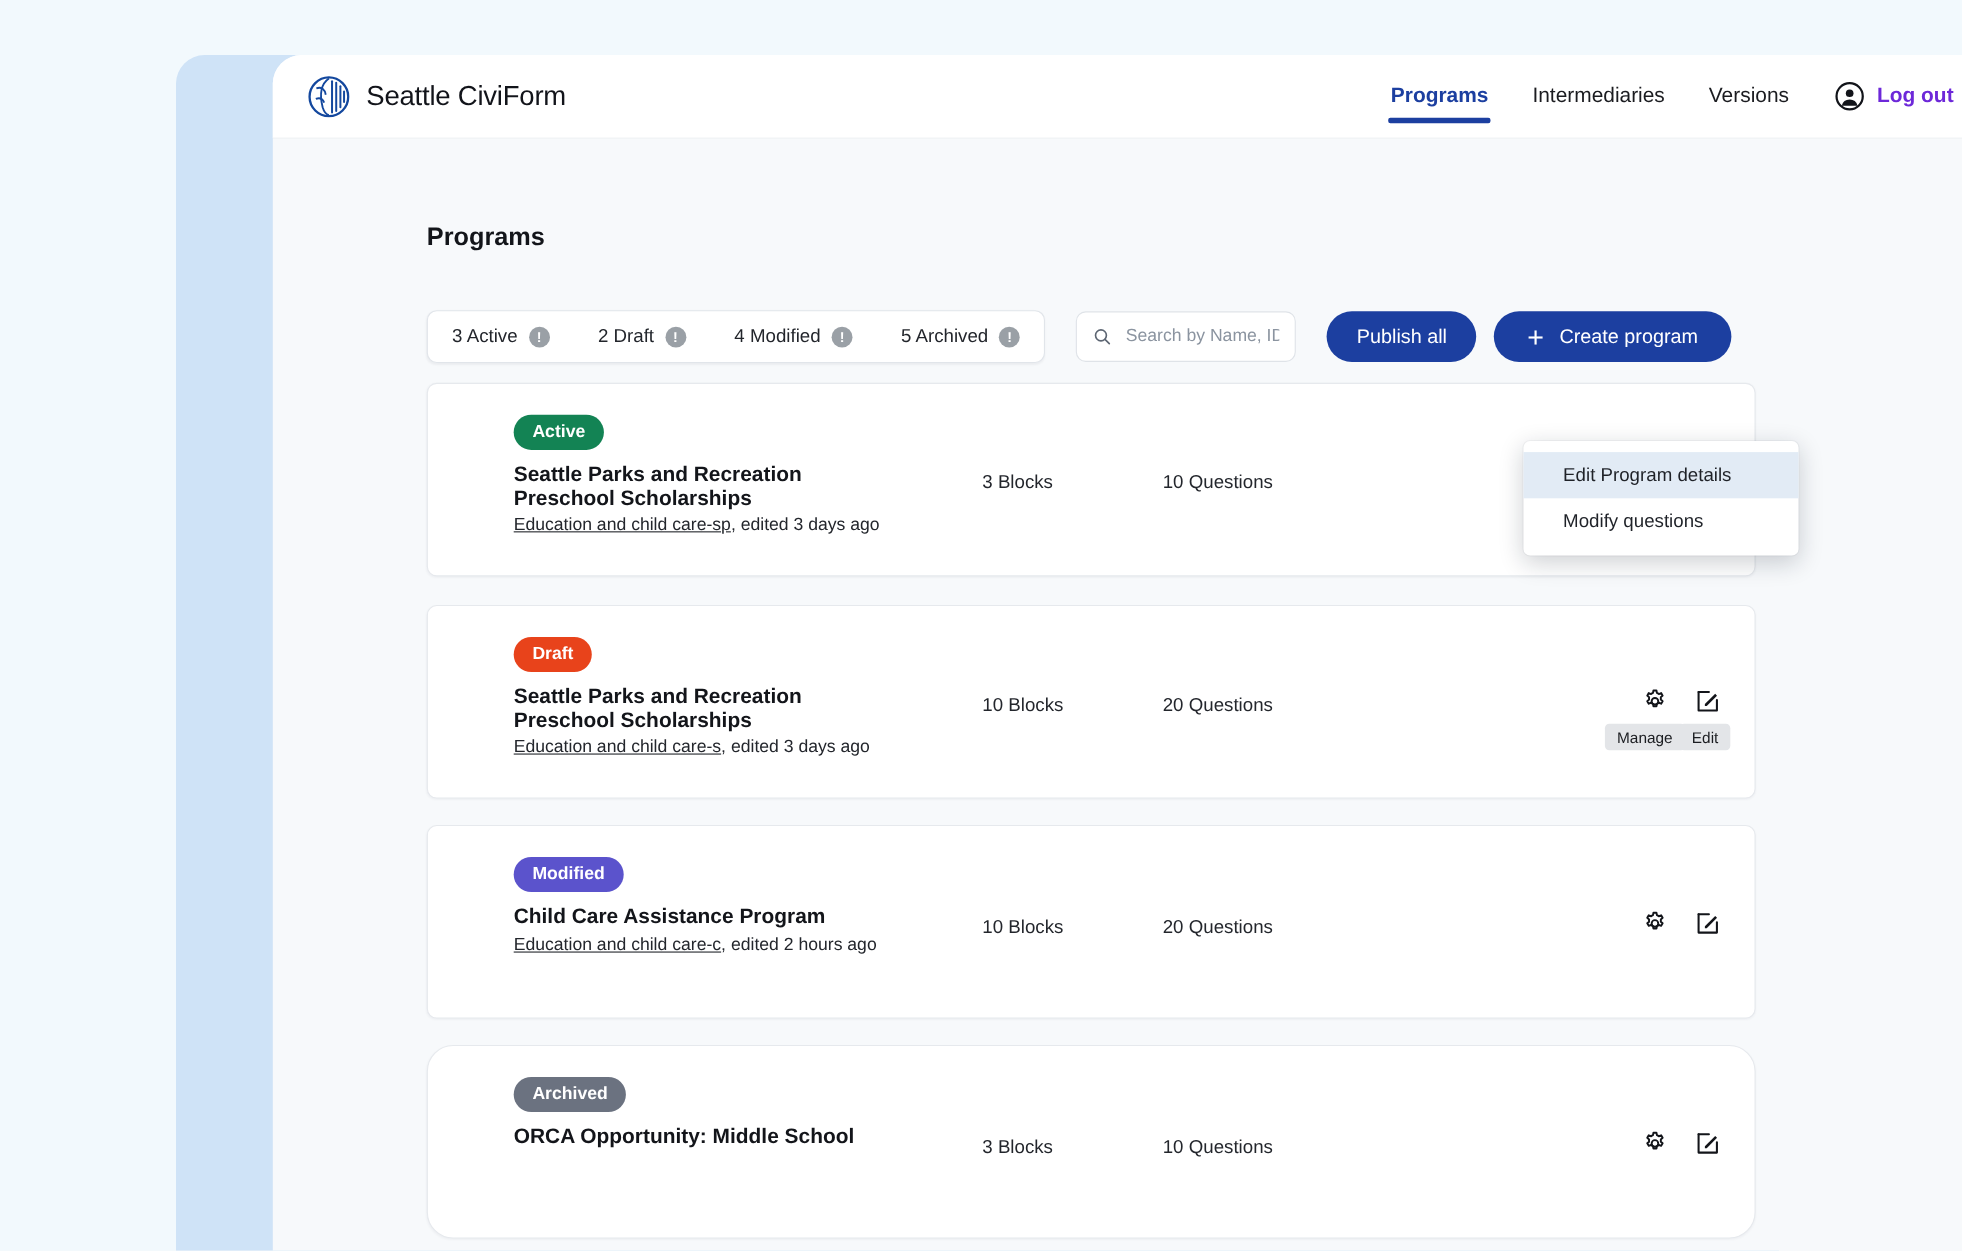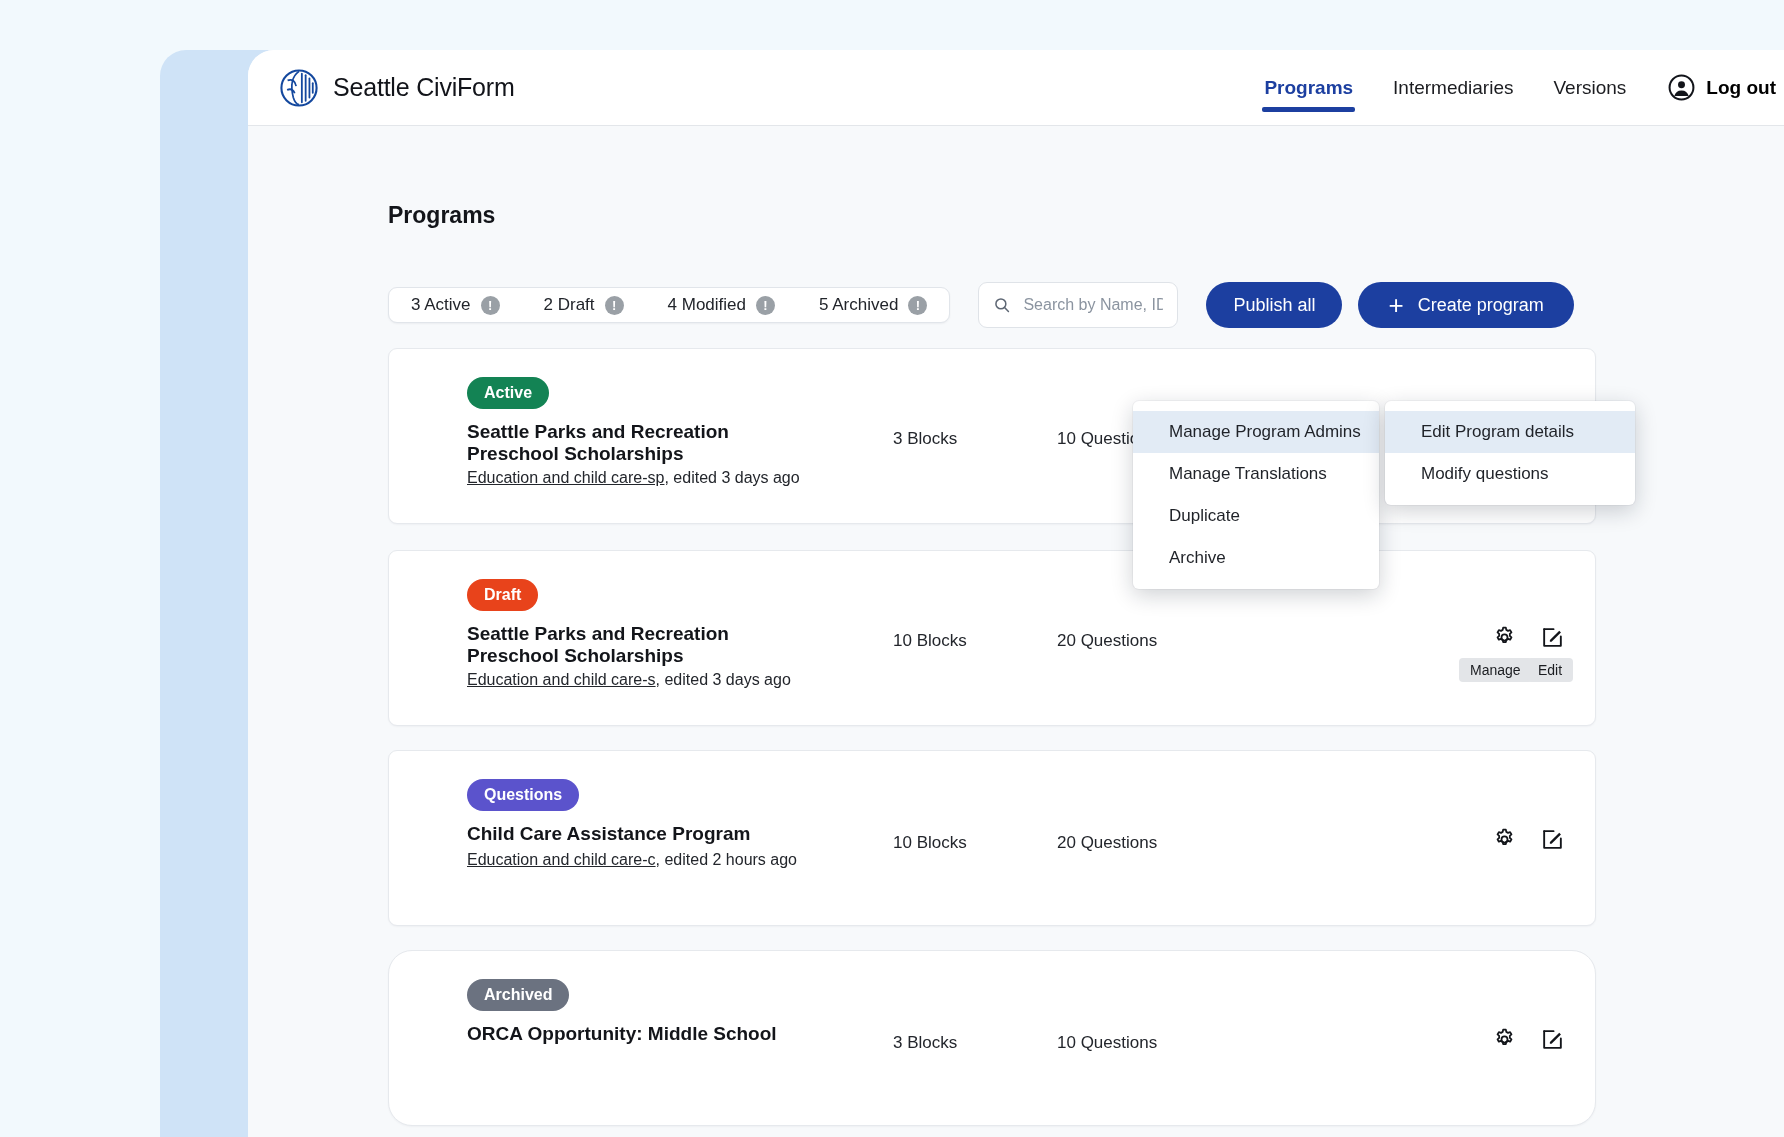--- a/index.html
+++ b/index.html
@@ -50,32 +50,32 @@
     font-size: 19px; color: #1b1c20; padding: 0 20px;
     height: 76px; display: flex; align-items: center; position: relative;
     white-space: nowrap;
   }
   .nav-item.active { color: #1c3fa0; font-weight: 700; }
   .nav-item.active::after {
     content: ""; position: absolute; left: 18px; right: 18px; bottom: 14px;
     height: 5px; background: #1c3fa0; border-radius: 2px;
   }
   .logout { display: flex; align-items: center; padding-left: 22px; padding-right: 8px; }
-  .logout-label { font-size: 19px; font-weight: 700; color: #000000; margin-left: 11px; white-space: nowrap; }
+  .logout-label { font-size: 19px; font-weight: 700; color: #6d28d9; margin-left: 11px; white-space: nowrap; }
 
   
   .page-title {
     position: absolute; left: 140px; top: 152px;
     font-size: 23px; font-weight: 700; color: #13151a;
   }
 
   .toolbar { position: absolute; left: 140px; top: 232px; display: flex; align-items: center; }
 
   .filter-bar {
-    display: flex; align-items: center; height: 36px;
+    display: flex; align-items: center; height: 48px;
     background: #ffffff; border: 1px solid #e1e5ea; border-radius: 9px;
     padding: 0 22px; box-shadow: 0 1px 2px rgba(16,24,40,.05);
   }
   .filter-item { display: flex; align-items: center; font-size: 17px; color: #22252b; }
   .filter-item + .filter-item { margin-left: 44px; }
   .info-dot {
     width: 19px; height: 19px; border-radius: 50%; background: #9aa0a6;
     margin-left: 10px; display: flex; align-items: center; justify-content: center;
     color: #fff; font-size: 13px; font-weight: 700; line-height: 1;
   }
@@ -290,21 +290,21 @@
           </svg>
         </button>
 
         <div class="tooltip" style="left:1070px; top:107px;">Manage</div>
         <div class="tooltip" style="left:1138px; top:107px;">Edit</div>
       </div>
     </div>
 
     <div class="card" style="top:700px; height:176px;">
       <div class="card-inner">
-        <div class="badge" style="background:#5b53cc;">Questions</div>
+        <div class="badge" style="background:#5b53cc;">Modified</div>
         <div class="prog-name">Child Care Assistance Program</div>
         <div class="prog-sub" style="top:100px;">
           <u>Education and child care-c</u><span>, edited 2 hours ago</span>
         </div>
         <div class="blocks" style="top:82px;">10 Blocks</div>
         <div class="questions" style="top:82px;">20 Questions</div>
 
         <button class="icon-btn" style="left:1093px; top:66px;">
           <svg width="25" height="25" viewBox="0 0 24 24">
             <path fill="none" stroke="#13151a" stroke-width="1.7" stroke-linejoin="round" d="M13.3 2.6h-2.6l-.4 2.1a7.3 7.3 0 0 0-1.7 1l-2-.8-1.3 2.2 1.6 1.4a7.3 7.3 0 0 0 0 2l-1.6 1.4 1.3 2.2 2-.8a7.3 7.3 0 0 0 1.7 1l.4 2.1h2.6l.4-2.1a7.3 7.3 0 0 0 1.7-1l2 .8 1.3-2.2-1.6-1.4a7.3 7.3 0 0 0 0-2l1.6-1.4-1.3-2.2-2 .8a7.3 7.3 0 0 0-1.7-1z"></path>
@@ -339,25 +339,19 @@
             <path d="M4 4h9" fill="none" stroke="#13151a" stroke-width="1.8" stroke-linecap="round"></path>
             <path d="M4 4v16h16v-9" fill="none" stroke="#13151a" stroke-width="1.8" stroke-linejoin="round" stroke-linecap="round"></path>
             <path d="M9.5 14.5l9-9 1.6 1.6-9 9h-1.6z" fill="#13151a"></path>
           </svg>
         </button>
       </div>
     </div>
 
   </div>
 
-  <div class="menu menu-settings">
-    <div class="menu-item hl">Manage Program Admins</div>
-    <div class="menu-item">Manage Translations</div>
-    <div class="menu-item">Duplicate</div>
-    <div class="menu-item">Archive</div>
-  </div>
 
   <div class="menu menu-edit">
     <div class="menu-item hl">Edit Program details</div>
     <div class="menu-item">Modify questions</div>
   </div>
 
 </div>
 
 </body></html>

